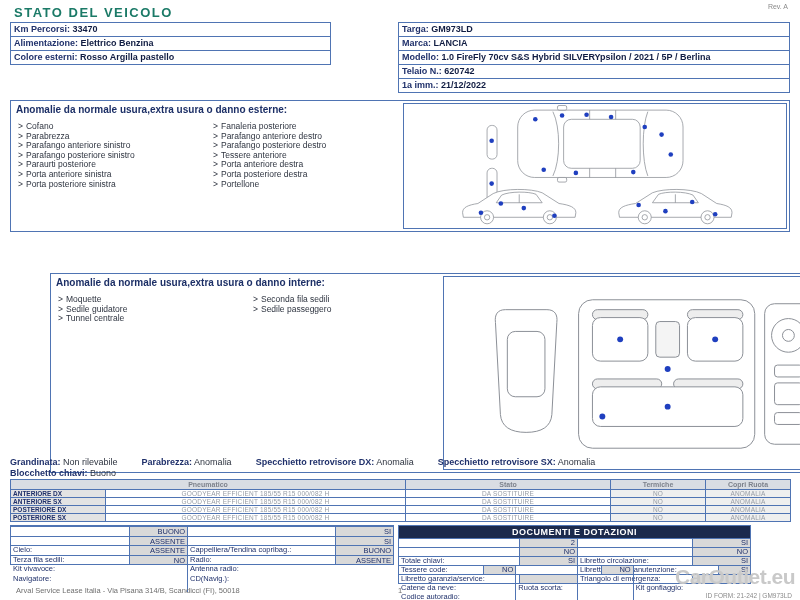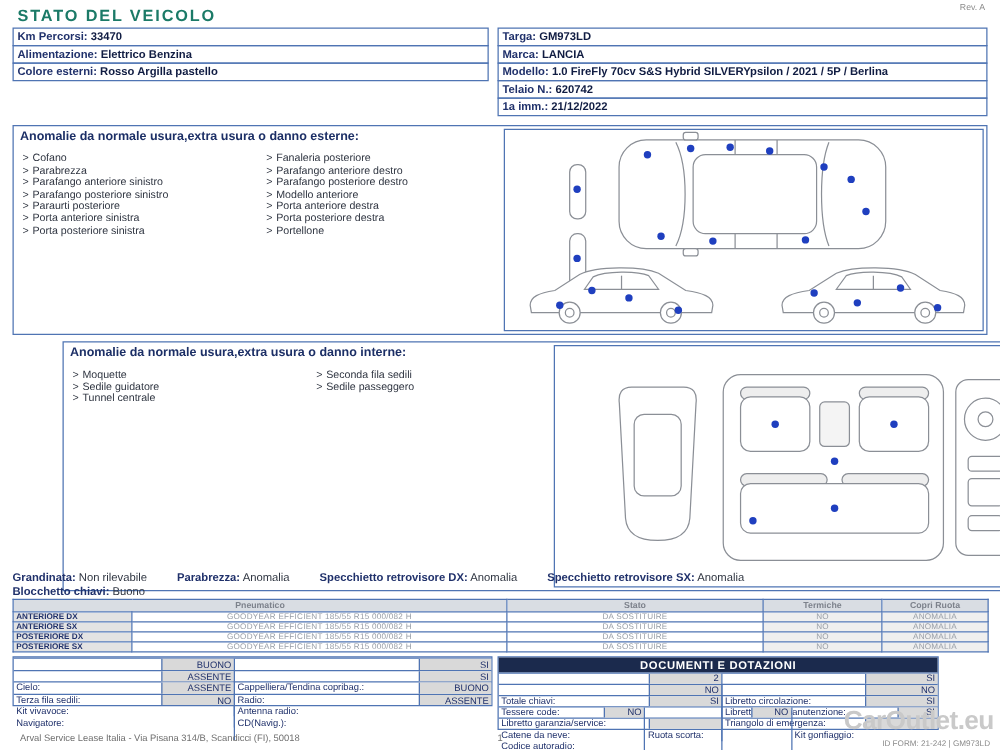--- a/index.html
+++ b/index.html
@@ -11,29 +11,29 @@
     --valbg:#d9d9d9;
   }
   *{margin:0;padding:0;box-sizing:border-box;}
   html,body{width:800px;height:600px;}
   body{font-family:"Liberation Sans",sans-serif;background:#fff;position:relative;overflow:hidden;color:#2e3440;}
 
   .page-title{position:absolute;left:14px;top:5px;font-size:13px;font-weight:bold;color:var(--teal);letter-spacing:1.5px;}
   .rev{position:absolute;right:12px;top:3px;font-size:7px;color:#8a8a8a;}
 
   .info-table{position:absolute;font-size:9px;}
-  .info-left{left:10px;top:22px;width:381px;}
+  .info-left{left:10px;top:22px;width:321px;}
   .info-right{left:398px;top:22px;width:392px;}
   .info-row{border:1px solid var(--blue);margin-top:-1px;min-height:13px;line-height:11px;padding:1px 3px;}
   .info-row:first-child{margin-top:0;}
   .lbl{font-weight:bold;color:var(--navy);}
   .val{font-weight:bold;color:#101c42;}
 
   .panel{position:absolute;left:10px;width:780px;border:1px solid var(--blue);background:#fff;}
-  .panel-exterior{top:100px;height:168px;}
+  .panel-exterior{top:100px;height:132px;}
   .panel-interior{top:273px;height:200px;margin-left:40px;}
   .panel-title{position:absolute;left:5px;top:3px;font-size:10px;font-weight:bold;color:#1c2f66;}
   .anomaly-col{position:absolute;top:21px;font-size:8.5px;line-height:9.6px;color:#2e3440;}
   .col-a{left:7px;width:192px;}
   .col-b{left:202px;width:186px;}
   .anomaly-item .b{margin-right:3px;}
   .diagram-box{position:absolute;top:2px;bottom:2px;left:392px;right:2px;border:1px solid var(--blue);background:#fff;}
   .diagram-box svg{width:100%;height:100%;display:block;}
 
   .summary-line{position:absolute;left:10px;top:457px;width:780px;font-size:9px;display:flex;gap:24px;white-space:nowrap;}
@@ -95,21 +95,21 @@
     <div class="anomaly-item"><span class="b">&gt;</span><span>Parafango anteriore sinistro</span></div>
     <div class="anomaly-item"><span class="b">&gt;</span><span>Parafango posteriore sinistro</span></div>
     <div class="anomaly-item"><span class="b">&gt;</span><span>Paraurti posteriore</span></div>
     <div class="anomaly-item"><span class="b">&gt;</span><span>Porta anteriore sinistra</span></div>
     <div class="anomaly-item"><span class="b">&gt;</span><span>Porta posteriore sinistra</span></div>
   </div>
   <div class="anomaly-col col-b">
     <div class="anomaly-item"><span class="b">&gt;</span><span>Fanaleria posteriore</span></div>
     <div class="anomaly-item"><span class="b">&gt;</span><span>Parafango anteriore destro</span></div>
     <div class="anomaly-item"><span class="b">&gt;</span><span>Parafango posteriore destro</span></div>
-    <div class="anomaly-item"><span class="b">&gt;</span><span>Modello anteriore</span></div>
+    <div class="anomaly-item"><span class="b">&gt;</span><span>Tessere anteriore</span></div>
     <div class="anomaly-item"><span class="b">&gt;</span><span>Porta anteriore destra</span></div>
     <div class="anomaly-item"><span class="b">&gt;</span><span>Porta posteriore destra</span></div>
     <div class="anomaly-item"><span class="b">&gt;</span><span>Portellone</span></div>
   </div>
   <div class="diagram-box">
     <svg viewBox="0 0 386 162" preserveAspectRatio="xMidYMid meet">
       <g stroke="#8b8f96" fill="#ffffff" stroke-width="1">
         <rect x="52" y="28" width="13" height="44" rx="6"></rect>
         <rect x="52" y="84" width="13" height="44" rx="6"></rect>
         <g>

